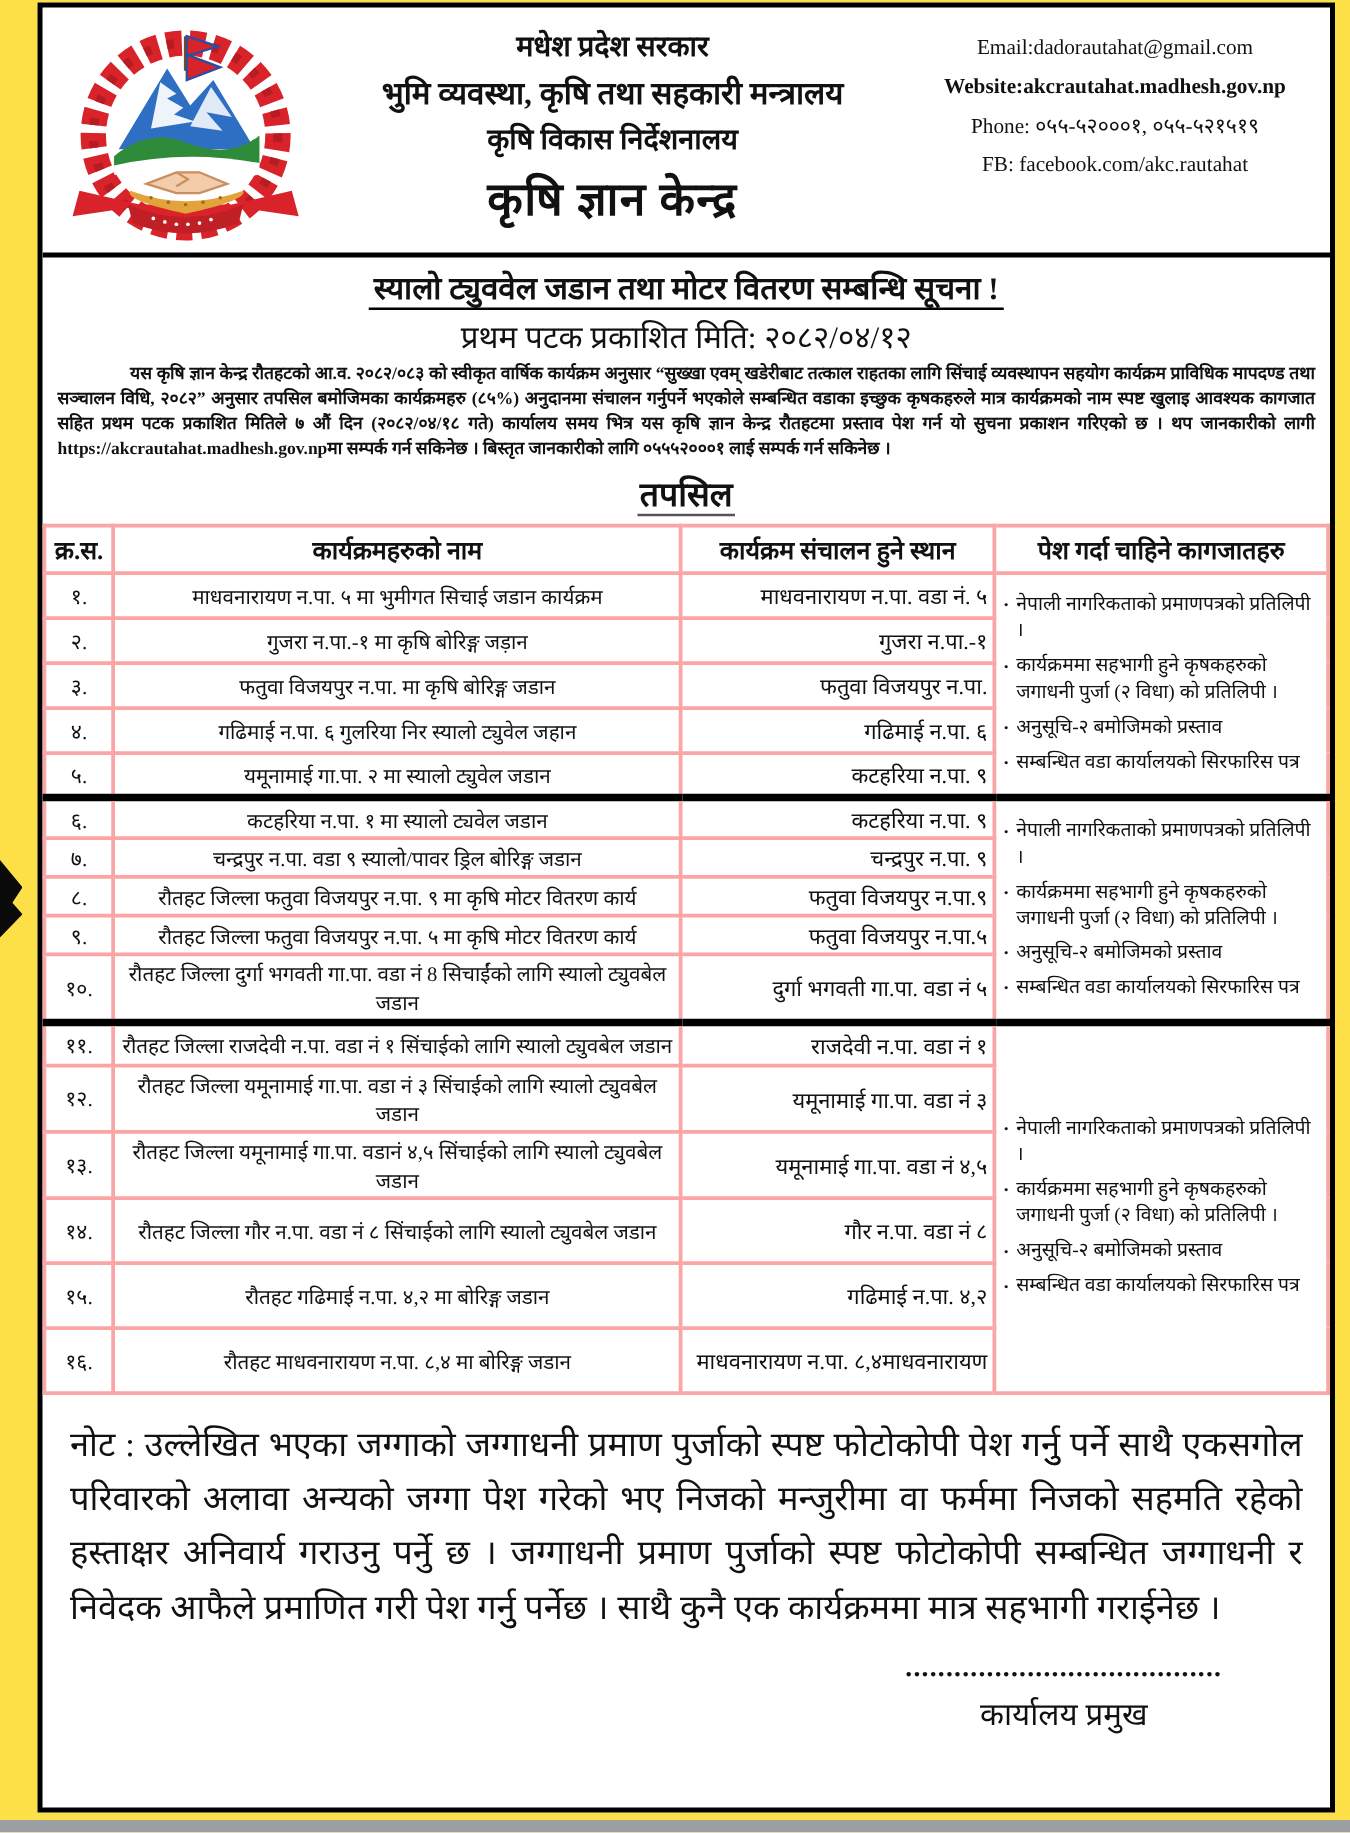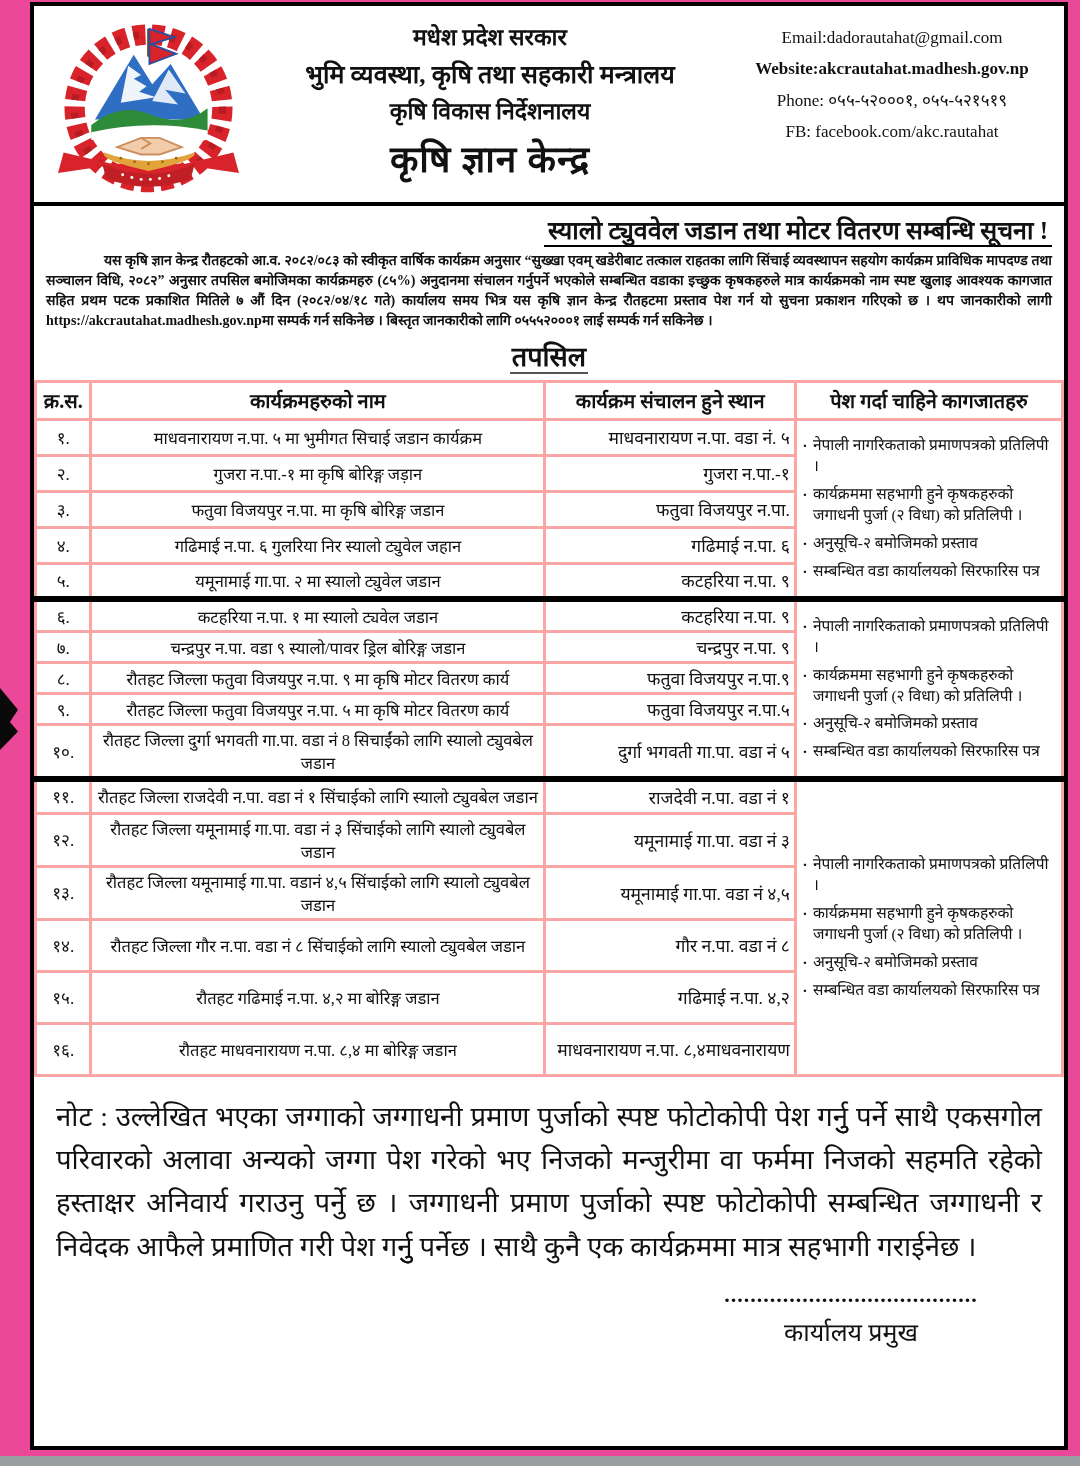--- a/index.html
+++ b/index.html
@@ -4,21 +4,21 @@
 <style>
   html,body{margin:0;padding:0;}
   body{
     width:1080px;height:1466px;
     background:#f2f2f0;
     font-family:"Liberation Serif","DejaVu Serif",serif;
     color:#111;
     position:relative;
     overflow:hidden;
   }
-  .page{position:absolute;inset:0;background:#ec4899;}
+  .page{position:absolute;inset:0;background:#fde047;}
   .edge-strip-bottom{position:absolute;left:0;right:0;bottom:0;height:10px;background:#9aa0a2;}
   .ink-smudge{
     position:absolute;left:0;top:688px;width:18px;height:62px;background:#0a0a0a;
     clip-path:polygon(0 0,100% 35%,55% 55%,100% 70%,0 100%);
   }
   .doc{
     position:absolute;left:30px;top:2px;width:1038px;height:1448px;
     background:#ffffff;border:4px solid #000;box-sizing:border-box;
     overflow:hidden;
   }
@@ -29,21 +29,21 @@
   .hc-line1{font-size:23px;font-weight:bold;}
   .hc-line2{font-size:25px;font-weight:bold;margin-top:4px;}
   .hc-line3{font-size:23px;font-weight:bold;margin-top:4px;text-align:center;}
   .hc-org{font-size:37px;font-weight:bold;margin-top:6px;letter-spacing:1px;}
   .hc-loc{font-size:27px;margin-top:4px;}
   .header-right{flex:0 0 320px;text-align:center;font-size:17px;line-height:1.85;padding-top:6px;
     font-family:"Liberation Serif","DejaVu Serif",serif;}
   .hr-website{font-weight:bold;}
   
   .notice{border-top:4px solid #000;padding:6px 12px 2px 12px;}
-  .notice-title{text-align:right;font-size:25px;font-weight:bold;}
+  .notice-title{text-align:center;font-size:25px;font-weight:bold;}
   .notice-title span{border-bottom:2px solid #000;padding:0 4px 1px 4px;}
   .notice-pub{text-align:center;font-size:25px;margin-top:5px;}
   .notice-body{font-size:14px;font-weight:bold;text-align:justify;line-height:1.42;margin-top:5px;text-indent:58px;}
   .tapasil{text-align:center;font-size:27px;font-weight:bold;margin:6px 0 4px 0;}
   .tapasil span{border-bottom:2px solid #555;padding:0 2px;}
   
   table.program{width:100%;border-collapse:collapse;table-layout:fixed;}
   table.program th,table.program td{border:3px solid #fca5a5;padding:2px 4px;box-sizing:border-box;}
   table.program th{font-size:20px;font-weight:bold;padding:4px 2px;}
   td.c-sn{text-align:center;font-size:17px;}
@@ -125,20 +125,21 @@
       <div class="header-right">
         <div class="hr-email">Email:dadorautahat@gmail.com</div>
         <div class="hr-website">Website:akcrautahat.madhesh.gov.np</div>
         <div class="hr-phone">Phone: ०५५-५२०००१, ०५५-५२१५१९</div>
         <div class="hr-fb">FB: facebook.com/akc.rautahat</div>
       </div>
     </div>
 
     <div class="notice">
       <div class="notice-title"><span>स्यालो ट्युववेल जडान तथा मोटर वितरण सम्बन्धि सूचना !</span></div>
+      <div class="notice-pub">प्रथम पटक प्रकाशित मिति: २०८२/०४/१२</div>
       <div class="notice-body">यस कृषि ज्ञान केन्द्र रौतहटको आ.व. २०८२/०८३ को स्वीकृत वार्षिक कार्यक्रम अनुसार “सुख्खा एवम् खडेरीबाट तत्काल राहतका लागि सिंचाई व्यवस्थापन सहयोग कार्यक्रम प्राविधिक मापदण्ड तथा सञ्चालन विधि, २०८२” अनुसार तपसिल बमोजिमका कार्यक्रमहरु (८५%) अनुदानमा संचालन गर्नुपर्ने भएकोले सम्बन्धित वडाका इच्छुक कृषकहरुले मात्र कार्यक्रमको नाम स्पष्ट खुलाइ आवश्यक कागजात सहित प्रथम पटक प्रकाशित मितिले ७ औं दिन (२०८२/०४/१८ गते) कार्यालय समय भित्र यस कृषि ज्ञान केन्द्र रौतहटमा प्रस्ताव पेश गर्न यो सुचना प्रकाशन गरिएको छ । थप जानकारीको लागी https://akcrautahat.madhesh.gov.npमा सम्पर्क गर्न सकिनेछ । बिस्तृत जानकारीको लागि ०५५५२०००१ लाई सम्पर्क गर्न सकिनेछ ।</div>
       <div class="tapasil"><span>तपसिल</span></div>
     </div>
 
     <table class="program">
       <colgroup>
         <col style="width:5.4%">
           <col style="width:44.2%">
           <col style="width:24.4%">
           <col style="width:26%">

